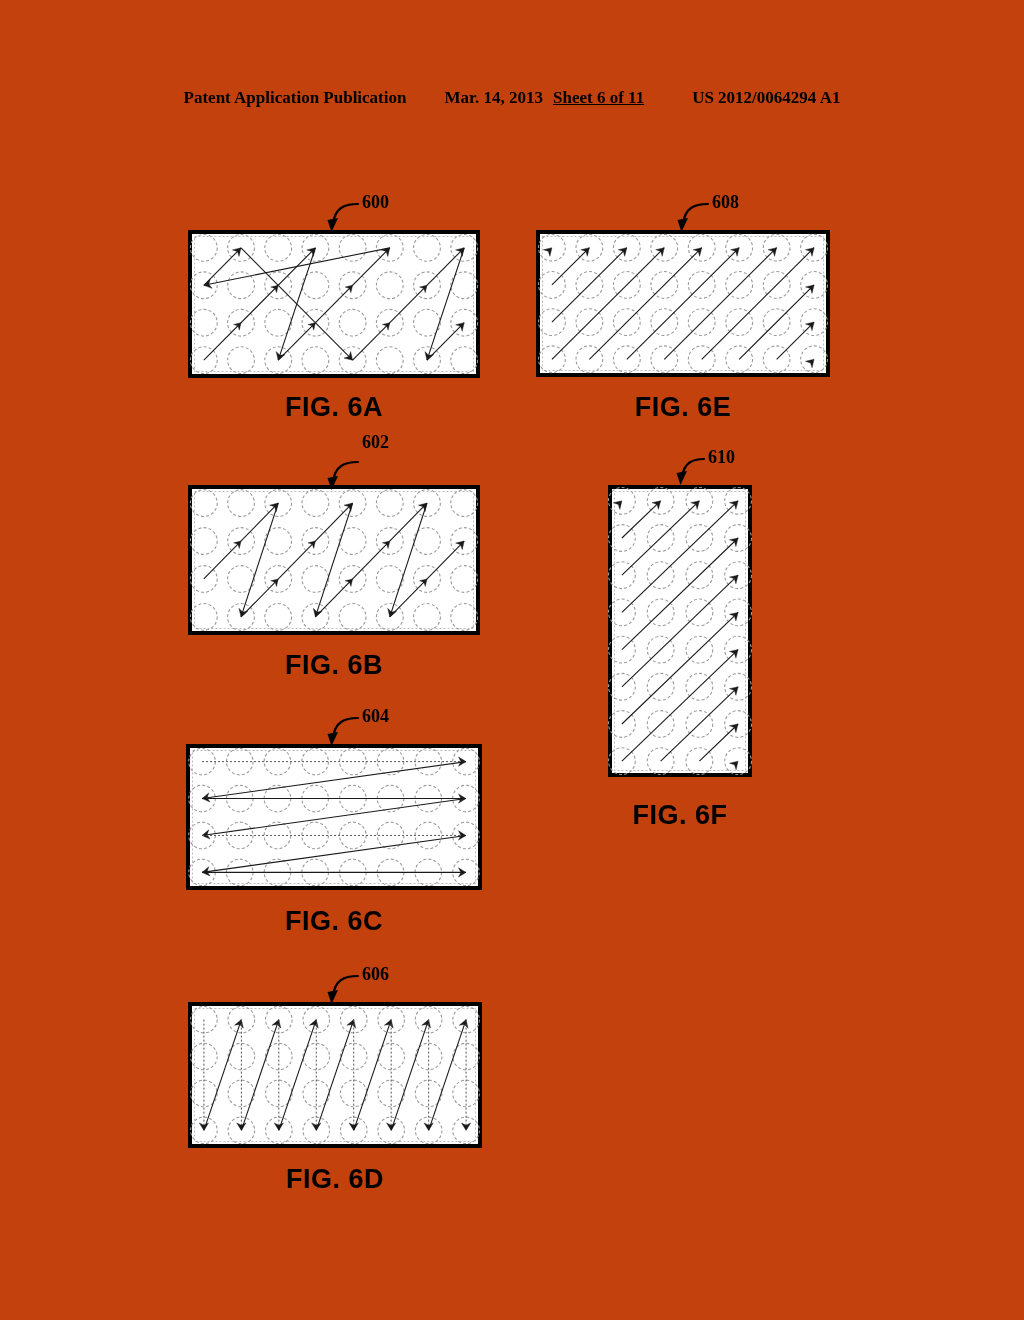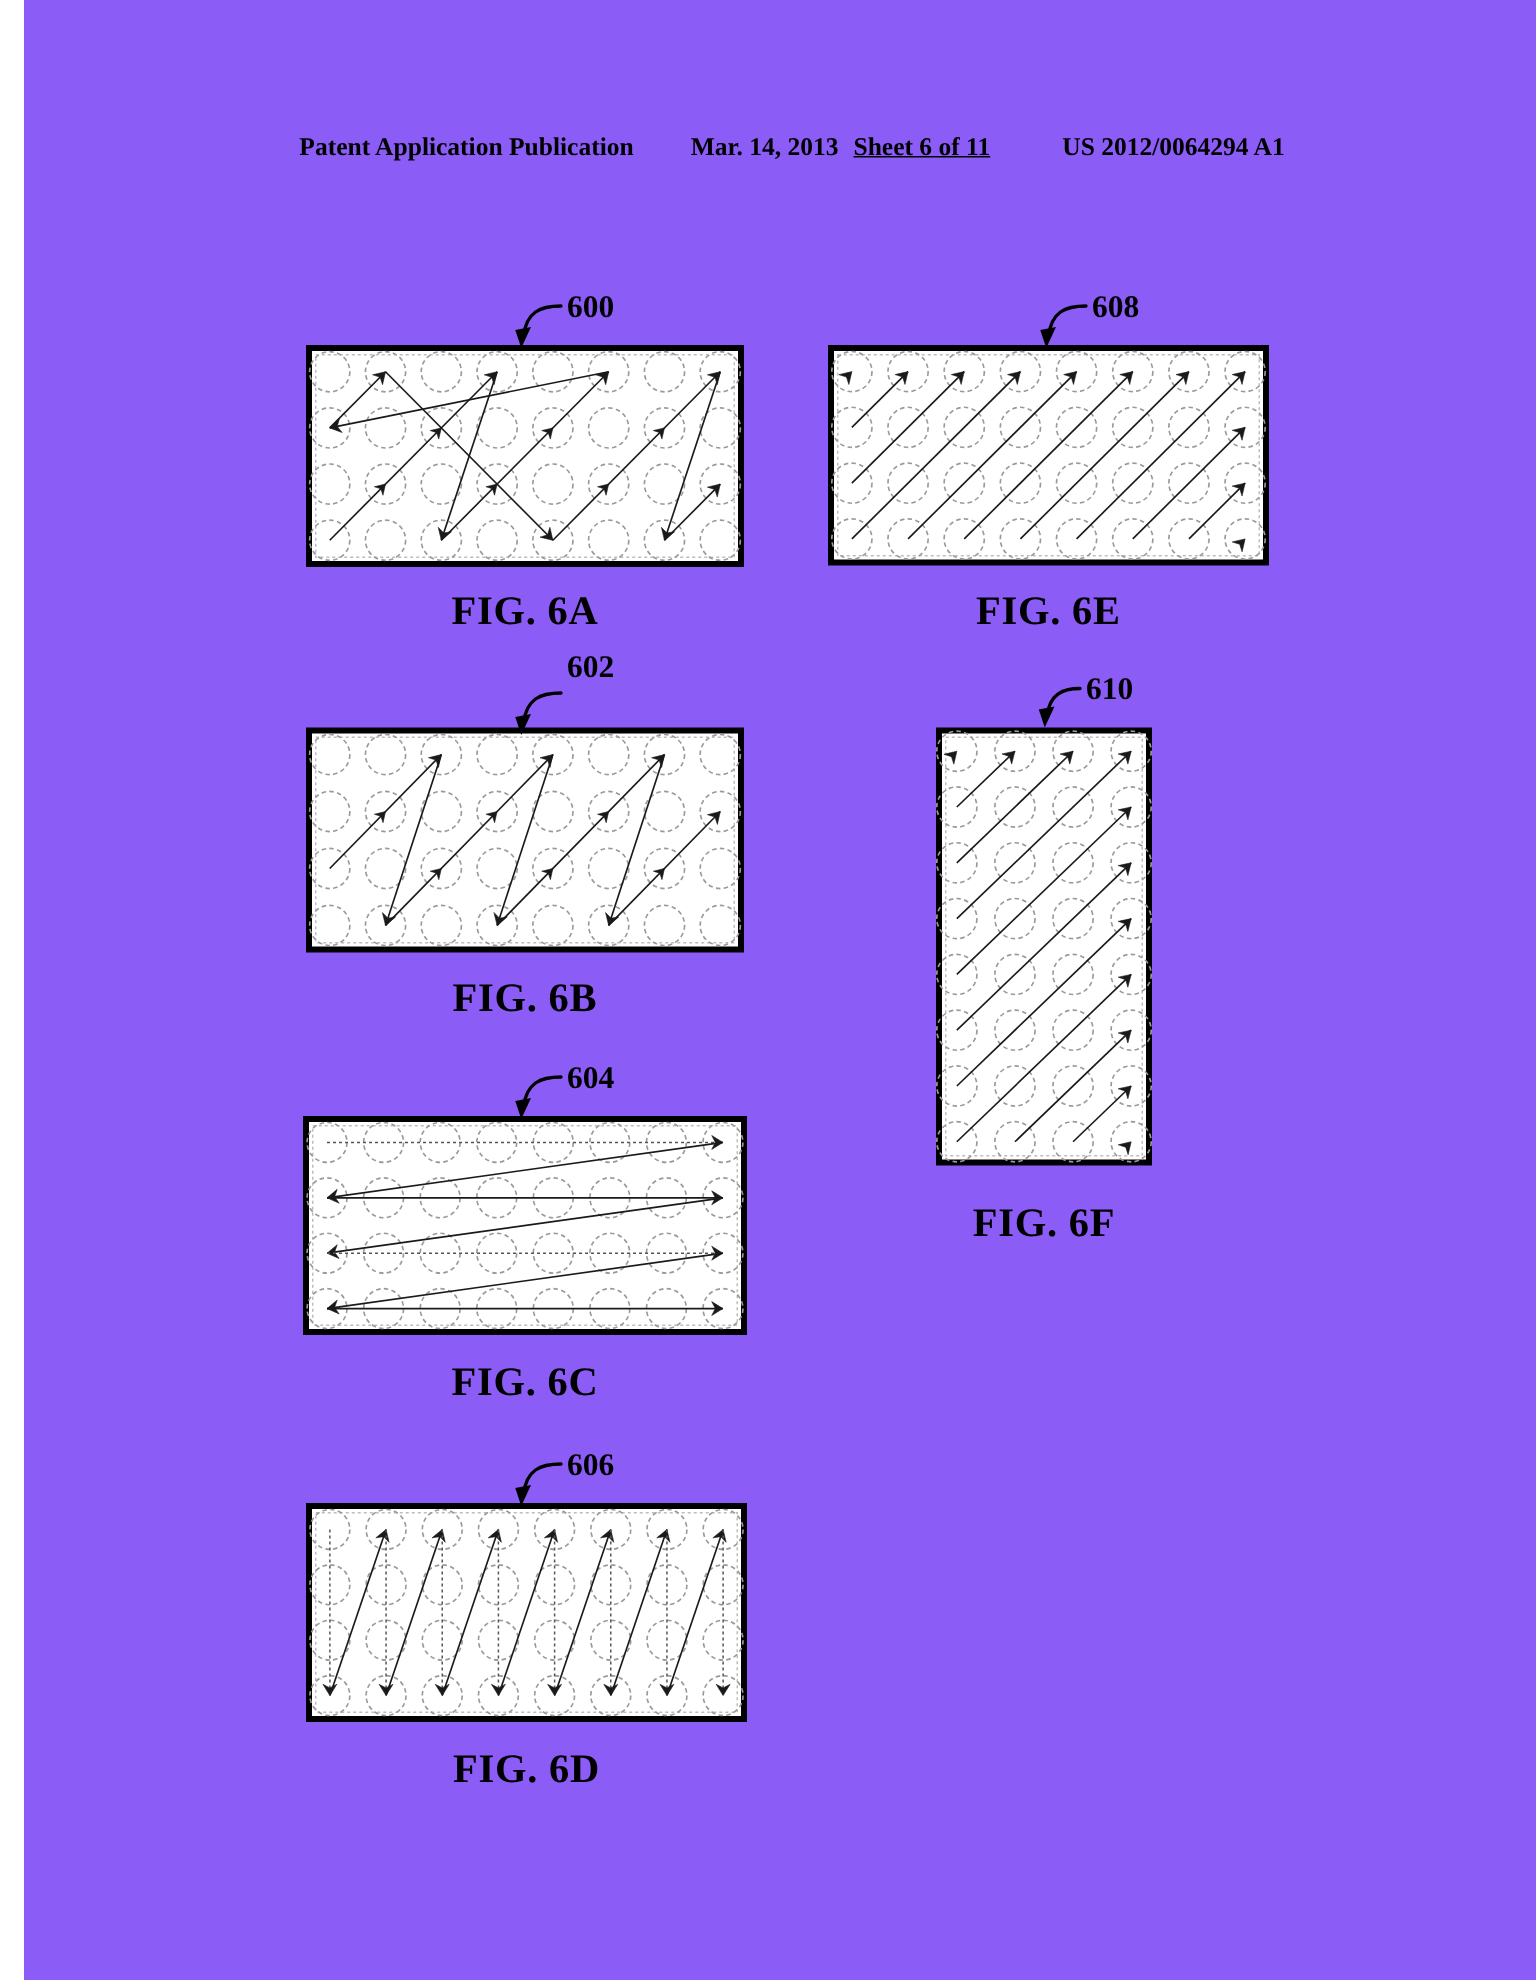--- a/index.html
+++ b/index.html
@@ -10,22 +10,21 @@
   body {
     width: 1024px;
     height: 1320px;
     position: relative;
     font-family: "Liberation Sans", sans-serif;
     overflow: hidden;
   }
   .page {
     position: absolute;
     inset: 0;
-    background: #8b5cf6;
-    margin-left: 16px;
+    background: #c2410c;
   }
   .header {
     position: absolute;
     top: 88px;
     left: 0;
     width: 1024px;
     display: flex;
     justify-content: center;
     align-items: baseline;
     font-family: "Liberation Serif", serif;
@@ -39,32 +38,32 @@
   .header .h-date { margin-left: 38px; }
   .header .h-sheet { margin-left: 10px; text-decoration: underline; }
   .header .h-num { margin-left: 48px; }
 
   .figure {
     position: absolute;
   }
   .fig-caption {
     position: absolute;
     text-align: center;
-    font-family: Liberation Serif, serif;
+    font-family: Liberation Sans, sans-serif;
     font-weight: bold;
     font-size: 27px;
     letter-spacing: 0.5px;
     color: #000;
     white-space: nowrap;
   }
   .ref-label {
     position: absolute;
     font-family: "Liberation Serif", serif;
     font-weight: bold;
-    font-size: 21px;
+    font-size: 18px;
     color: #000;
     white-space: nowrap;
   }
   svg { display: block; overflow: visible; }
   .panel-border {
     fill: #ffffff;
     stroke: #000000;
   }
   .inner-frame {
     fill: none;

